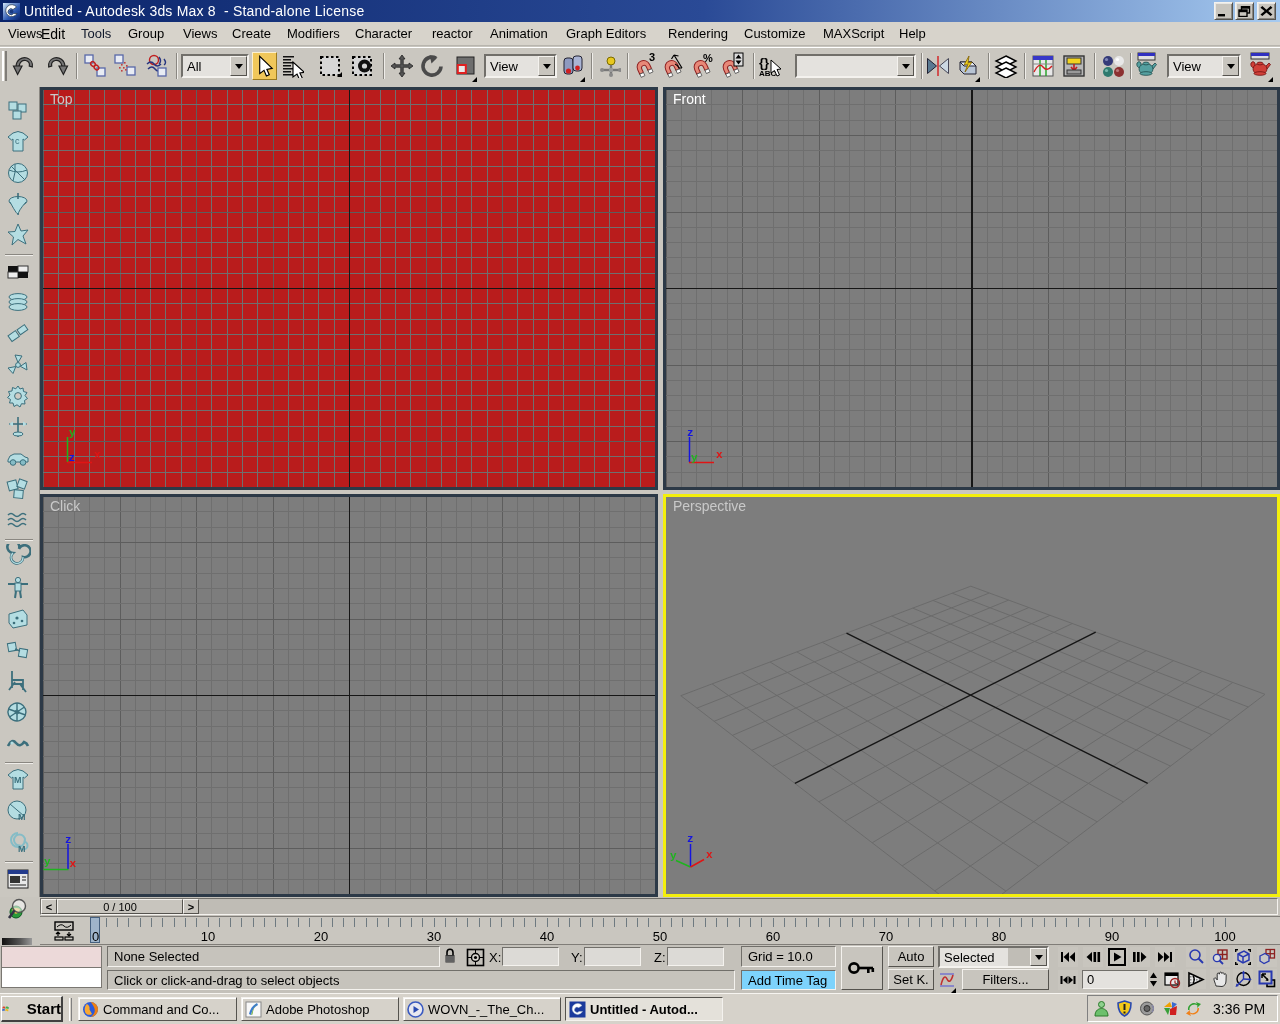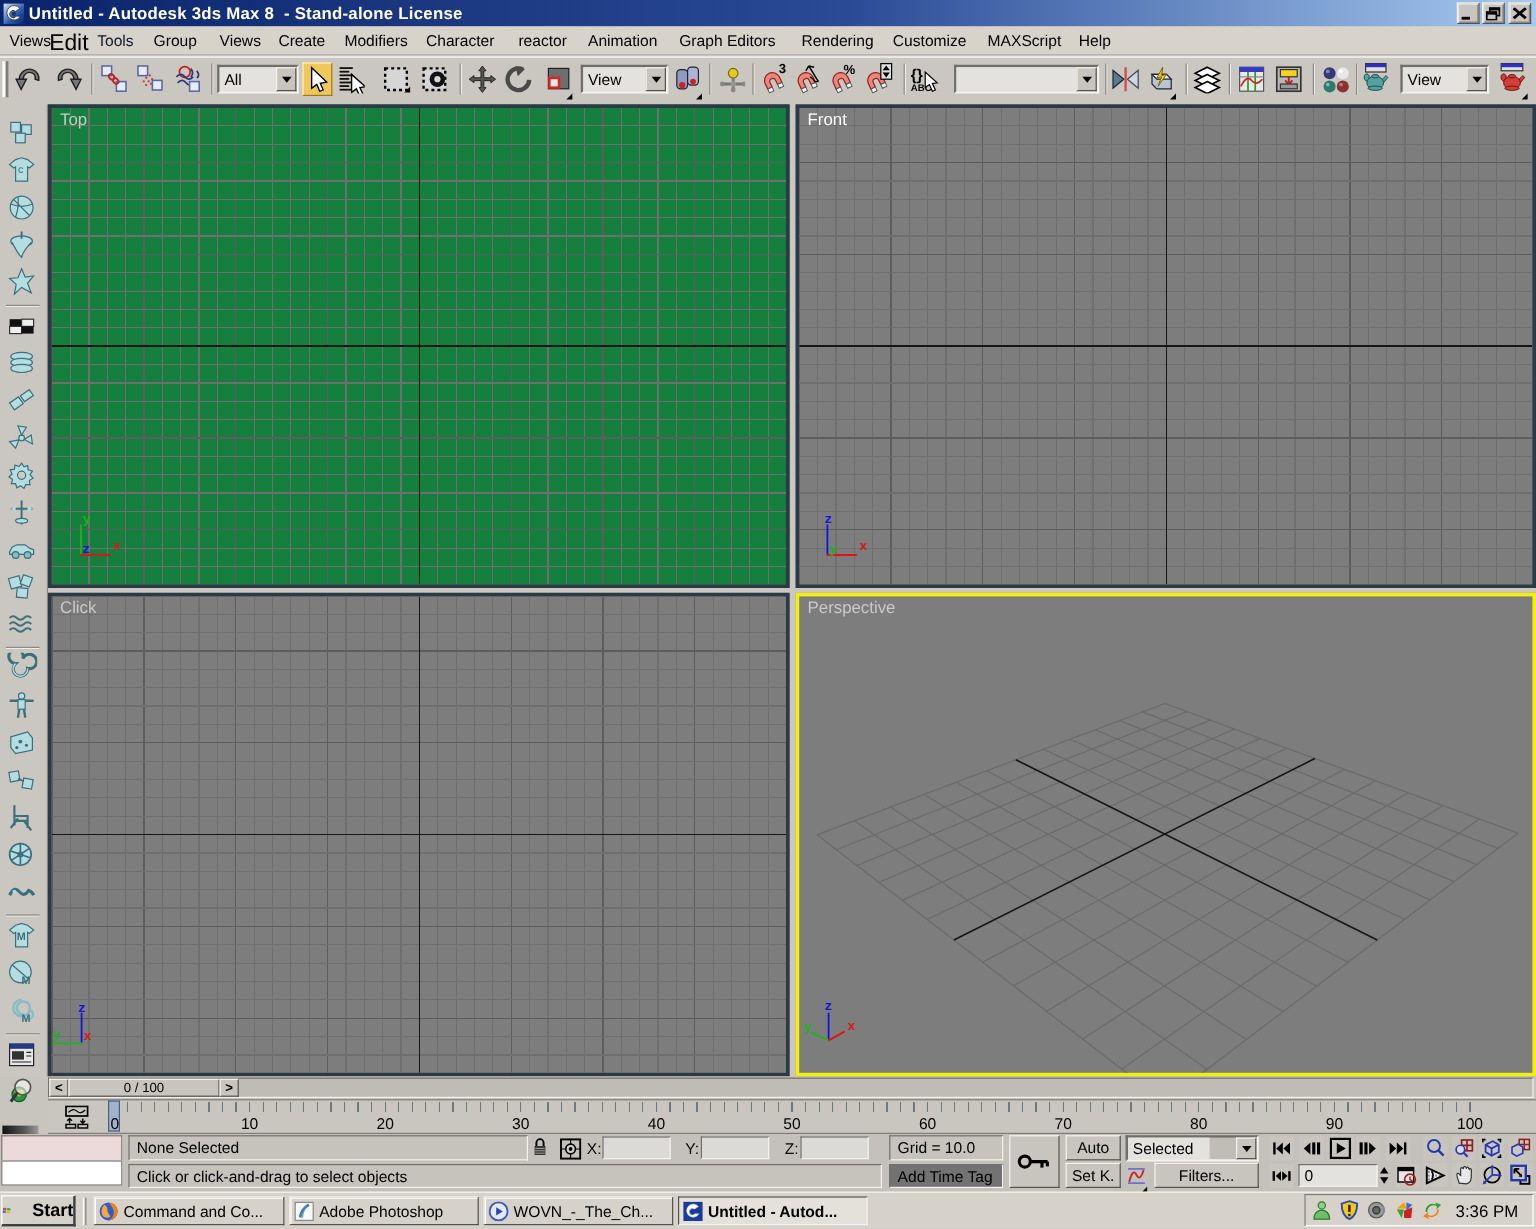--- a/index.html
+++ b/index.html
@@ -13,42 +13,42 @@
 .tri{width:0;height:0;border-left:4px solid transparent;border-right:4px solid transparent;border-top:5px solid #000}
 .vsep{width:2px;background:#8a8781;border-right:1px solid #efede9;height:26px;position:absolute;top:53px}
 .corner{position:absolute;right:0px;bottom:0px;width:0;height:0;border-left:5px solid transparent;border-bottom:5px solid #000}
 </style></head><body>
 
 <div class="abs" style="left:0;top:0;width:1280px;height:22px;background:linear-gradient(90deg,#0a246a 0%,#2a4a96 55%,#a6caf0 100%)"></div>
 <div class="abs" style="left:3px;top:3px;width:17px;height:17px;background:linear-gradient(135deg,#cfe4f8,#2a56b0 60%,#0a246a)"><svg width="17" height="17" viewBox="0 0 17 17">
       <path d="M13.5,4 A6,6 0 1 0 14,10.5 L10.5,10.5 A3,3 0 1 1 10,6.5 Z" fill="#fff" stroke="#123" stroke-width="0.6"></path>
       <circle cx="8.5" cy="8.5" r="2" fill="#1a3a80"></circle>
     </svg></div>
-<div class="abs" style="left:24px;top:2px;height:19px;line-height:19px;color:#fff;font-size:14px;font-weight:bold;letter-spacing:0.2px">Untitled - Autodesk 3ds Max 8&nbsp; - Stand-alone License</div>
+<div class="abs" style="left:24px;top:2px;height:19px;line-height:19px;color:#fff;font-size:14px;font-weight:normal;letter-spacing:0.2px">Untitled - Autodesk 3ds Max 8&nbsp; - Stand-alone License</div>
 <div class="abs raised btn" style="left:1214px;top:2px;width:19px;height:18px;background:#c8c5be;box-shadow:inset 1px 1px 0 #e8e6e2, inset -1px -1px 0 #8a8781">
     <svg width="13" height="11" viewBox="0 0 13 11">
       <rect x="1" y="8" width="7" height="2.4" fill="#000"></rect>
     </svg>
   </div>
 <div class="abs raised btn" style="left:1235px;top:2px;width:19px;height:18px;background:#c8c5be;box-shadow:inset 1px 1px 0 #e8e6e2, inset -1px -1px 0 #8a8781">
     <svg width="13" height="11" viewBox="0 0 13 11">
       <rect x="3.5" y="0.5" width="8" height="6.5" fill="none" stroke="#000" stroke-width="1.4"></rect>
       <rect x="3.5" y="0.5" width="8" height="2.2" fill="#000"></rect>
       <rect x="1" y="4" width="8" height="6.5" fill="#c8c5be" stroke="#000" stroke-width="1.4"></rect>
       <rect x="1" y="4" width="8" height="2.2" fill="#000"></rect>
     </svg>
   </div>
 <div class="abs raised btn" style="left:1257px;top:2px;width:19px;height:18px;background:#c8c5be;box-shadow:inset 1px 1px 0 #e8e6e2, inset -1px -1px 0 #8a8781">
     <svg width="13" height="11" viewBox="0 0 13 11">
       <path d="M2,0 L6.5,4 L11,0 L13,1.8 L8.5,5.5 L13,9.2 L11,11 L6.5,7 L2,11 L0,9.2 L4.5,5.5 L0,1.8 Z" fill="#000" transform="scale(0.92) translate(0.5,0)"></path>
     </svg>
   </div>
 <div class="abs" style="left:0;top:22px;width:1280px;height:24px;background:#d7d3cb;border-bottom:1px solid #b8b5ae"></div>
 <div class="abs" style="left:8px;top:26px;font-size:13px;color:#000">Views</div>
-<div class="abs" style="left:41px;top:26px;font-size:19px;color:#000">Edit</div>
+<div class="abs" style="left:41px;top:26px;font-size:14px;color:#000">Edit</div>
 <div class="abs" style="left:81px;top:26px;font-size:13px;color:#0f172a">Tools</div>
 <div class="abs" style="left:128px;top:26px;font-size:13px;color:#000">Group</div>
 <div class="abs" style="left:183px;top:26px;font-size:13px;color:#000">Views</div>
 <div class="abs" style="left:232px;top:26px;font-size:13px;color:#000">Create</div>
 <div class="abs" style="left:287px;top:26px;font-size:13px;color:#000">Modifiers</div>
 <div class="abs" style="left:355px;top:26px;font-size:13px;color:#000">Character</div>
 <div class="abs" style="left:432px;top:26px;font-size:13px;color:#000">reactor</div>
 <div class="abs" style="left:490px;top:26px;font-size:13px;color:#000">Animation</div>
 <div class="abs" style="left:566px;top:26px;font-size:13px;color:#000">Graph Editors</div>
 <div class="abs" style="left:668px;top:26px;font-size:13px;color:#000">Rendering</div>
@@ -421,21 +421,21 @@
         <line x1="5" y1="19" x2="21" y2="19"></line>
       </g>
     </svg></div>
 <div class="abs" style="left:5px;top:897px"><svg width="26" height="26" viewBox="0 0 26 26">
       <circle cx="11" cy="15" r="6" fill="#2a9a3a" stroke="#0a5a20"></circle>
       <path d="M7,12 q4,-2 8,0 q-1,4 -4,5 q-3,-1 -4,-5" fill="#d8b050"></path>
       <circle cx="14" cy="9" r="6.5" fill="#ffffff" fill-opacity="0.55" stroke="#555" stroke-width="1.4"></circle>
       <line x1="9.5" y1="13.5" x2="4" y2="21" stroke="#334" stroke-width="2.6"></line>
     </svg></div>
 <div class="abs" style="left:2px;top:938px;width:30px;height:7px;background:linear-gradient(90deg,#111,#555 60%,#999)"></div>
-<div class="abs" style="left:40px;top:87px;width:618px;height:403px;background:#15803d;border:3px solid #2c3947;overflow:hidden">
+<div class="abs" style="left:40px;top:87px;width:618px;height:403px;background:#b91c1c;border:3px solid #2c3947;overflow:hidden">
 <div class="abs" style="left:0;top:0;width:612px;height:397px">
       <svg width="612" height="397" viewBox="0 0 612 397" style="position:absolute;left:0;top:0" shape-rendering="crispEdges">
         <line x1="0.5" y1="0" x2="0.5" y2="397" stroke="#5d5d5d" stroke-width="1"></line>
         <line x1="15.8" y1="0" x2="15.8" y2="397" stroke="#6f6f6f" stroke-width="1"></line>
         <line x1="31.1" y1="0" x2="31.1" y2="397" stroke="#6f6f6f" stroke-width="1"></line>
         <line x1="46.4" y1="0" x2="46.4" y2="397" stroke="#6f6f6f" stroke-width="1"></line>
         <line x1="61.7" y1="0" x2="61.7" y2="397" stroke="#6f6f6f" stroke-width="1"></line>
         <line x1="77.0" y1="0" x2="77.0" y2="397" stroke="#5d5d5d" stroke-width="1"></line>
         <line x1="92.3" y1="0" x2="92.3" y2="397" stroke="#6f6f6f" stroke-width="1"></line>
         <line x1="107.6" y1="0" x2="107.6" y2="397" stroke="#6f6f6f" stroke-width="1"></line>
@@ -874,21 +874,21 @@
       <circle cx="9.5" cy="9.5" r="1.6" fill="#000"></circle>
     </svg></div>
 <div class="abs" style="left:489px;top:950px;font-size:13px">X:</div>
 <div class="abs sunk" style="left:502px;top:947px;width:57px;height:19px;background:#dcdad6;font-size:12px;color:#000;display:flex;align-items:center;padding-left:4px;white-space:nowrap"></div>
 <div class="abs" style="left:571px;top:950px;font-size:13px">Y:</div>
 <div class="abs sunk" style="left:584px;top:947px;width:57px;height:19px;background:#dcdad6;font-size:12px;color:#000;display:flex;align-items:center;padding-left:4px;white-space:nowrap"></div>
 <div class="abs" style="left:654px;top:950px;font-size:13px">Z:</div>
 <div class="abs sunk" style="left:667px;top:947px;width:57px;height:19px;background:#dcdad6;font-size:12px;color:#000;display:flex;align-items:center;padding-left:4px;white-space:nowrap"></div>
 <div class="abs sunk" style="left:741px;top:946px;width:95px;height:21px;background:#c6c3bc;font-size:13px;color:#000;display:flex;align-items:center;padding-left:6px;white-space:nowrap">Grid = 10.0</div>
 <div class="abs sunk" style="left:107px;top:970px;width:628px;height:20px;background:#c6c3bc;font-size:13px;color:#000;display:flex;align-items:center;padding-left:6px;white-space:nowrap">Click or click-and-drag to select objects</div>
-<div class="abs sunk" style="left:741px;top:970px;width:95px;height:20px;background:#737373;font-size:13px;color:#000;display:flex;align-items:center;padding-left:6px;white-space:nowrap">Add Time Tag</div>
+<div class="abs sunk" style="left:741px;top:970px;width:95px;height:20px;background:#7dd3fc;font-size:13px;color:#000;display:flex;align-items:center;padding-left:6px;white-space:nowrap">Add Time Tag</div>
 <div class="abs raised btn" style="left:841px;top:946px;width:42px;height:44px">
     <svg width="30" height="22" viewBox="0 0 30 22">
       <circle cx="7" cy="11" r="4.6" fill="none" stroke="#000" stroke-width="2.6"></circle>
       <line x1="11.5" y1="11" x2="26" y2="11" stroke="#000" stroke-width="2.6"></line>
       <rect x="20" y="11" width="2.6" height="5" fill="#000"></rect>
       <rect x="24.5" y="11" width="2.6" height="4" fill="#000"></rect>
     </svg>
   </div>
 <div class="abs raised btn" style="left:888px;top:946px;width:46px;height:21px;font-size:13px">Auto</div>
 <div class="abs raised btn" style="left:888px;top:969px;width:46px;height:21px;font-size:13px">Set K.</div>

